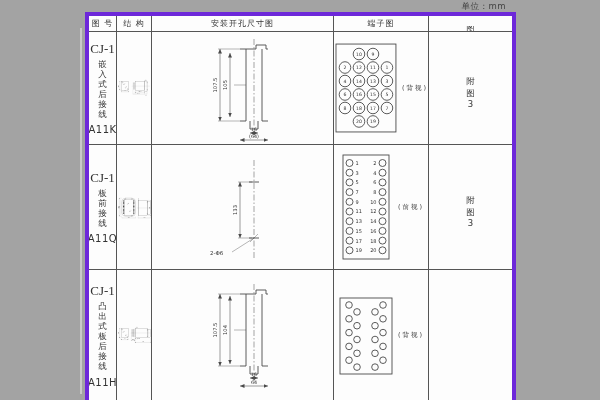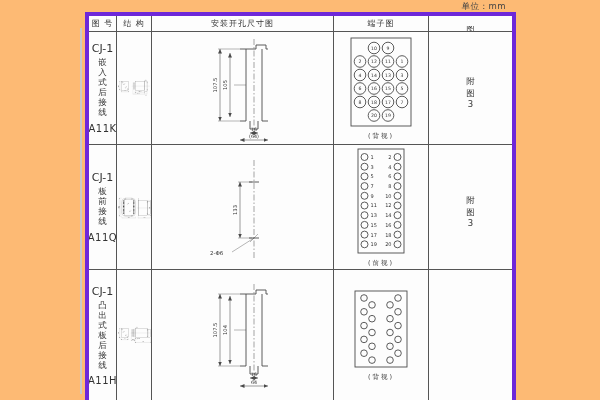--- a/index.html
+++ b/index.html
@@ -1,37 +1,37 @@
 <!DOCTYPE html>
 <html><head>
 <meta charset="utf-8">
 <style>
   html,body{margin:0;padding:0;}
   body{width:600px;height:400px;background:#ffffff;font-family:"DejaVu Sans",sans-serif;color:#333;}
-  .page{position:relative;width:600px;height:400px;background:#fdba74;overflow:hidden;}
+  .page{position:relative;width:600px;height:400px;background:#a3a3a3;overflow:hidden;}
   .edge-left{position:absolute;left:80px;top:28px;width:2px;height:366px;background:#c9c9c9;}
   .unit{position:absolute;right:94px;top:1px;font-size:8.5px;color:#444;letter-spacing:.5px;}
   .tbl{position:absolute;left:85px;top:12px;display:grid;
        grid-template-columns:28px 35px 182px 95px 83px;
        grid-template-rows:16px 113px 125px 131px;
        border:4px solid #6d28d9;background:#fdfdfd;}
   .tbl>div{border-right:1px solid #555;border-bottom:1px solid #555;
        display:flex;align-items:center;justify-content:center;overflow:hidden;position:relative;}
   .tbl>div:nth-child(5n){border-right:none;margin-top:10px;}
   .tbl>div:nth-child(n+16){border-bottom:none;}
   .hcell{font-size:8px;letter-spacing:1px;white-space:nowrap;}
   .figno{flex-direction:column;gap:3px;font-size:8.5px;}
   .figno span{line-height:1;}
   .struct{flex-direction:column;font-size:8.5px;}
-  .struct .model{font-size:11px;margin-bottom:3px;}
+  .struct .model{font-size:13px;margin-bottom:3px;font-family:Liberation Serif, serif;}
   .struct .name{display:flex;flex-direction:column;gap:1.5px;align-items:center;}
   .struct .name span{line-height:1;}
   .struct .code{font-size:10px;margin-top:6px;letter-spacing:.5px;}
   .cell-draw svg{display:block;}
-  .cell-term{flex-direction:column;gap:4px;}
+  .cell-term{flex-direction:row;gap:4px;}
   .vlabel{font-size:6.5px;letter-spacing:2px;color:#444;}
   svg *{stroke:#4a4a4a;fill:none;stroke-width:.9;}
   svg text{stroke:none !important;fill:#333;stroke-width:0;}
   svg .dim{stroke-width:.55;}
   svg .thin{stroke-width:.4;}
   svg .cl{stroke-width:.5;stroke-dasharray:6 2 1.5 2;}
   svg .strip{stroke-width:6.5;stroke-dasharray:4.6 2.9;}
   svg .thk{stroke-width:1.8;}
   svg .arrowhead{fill:#4a4a4a;stroke:none;}
 </style>

